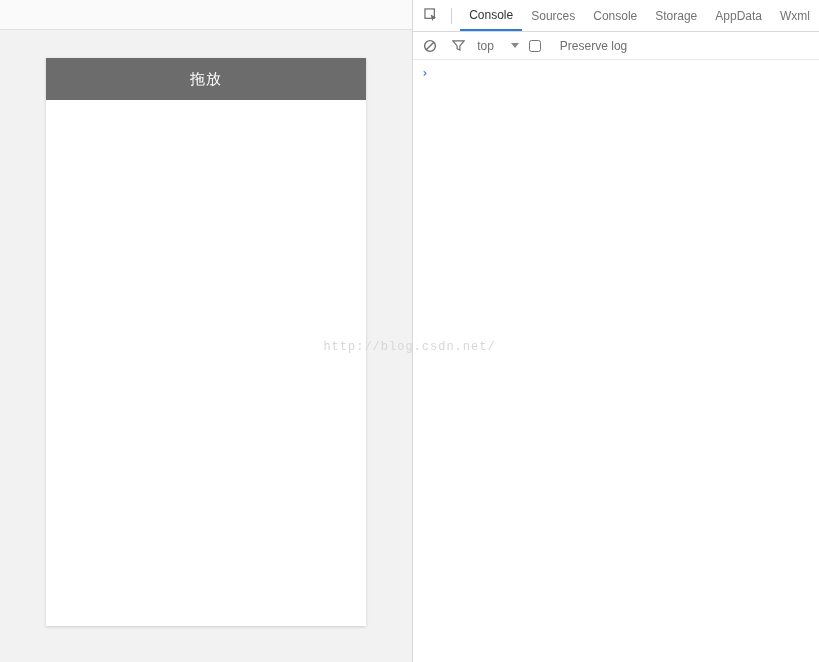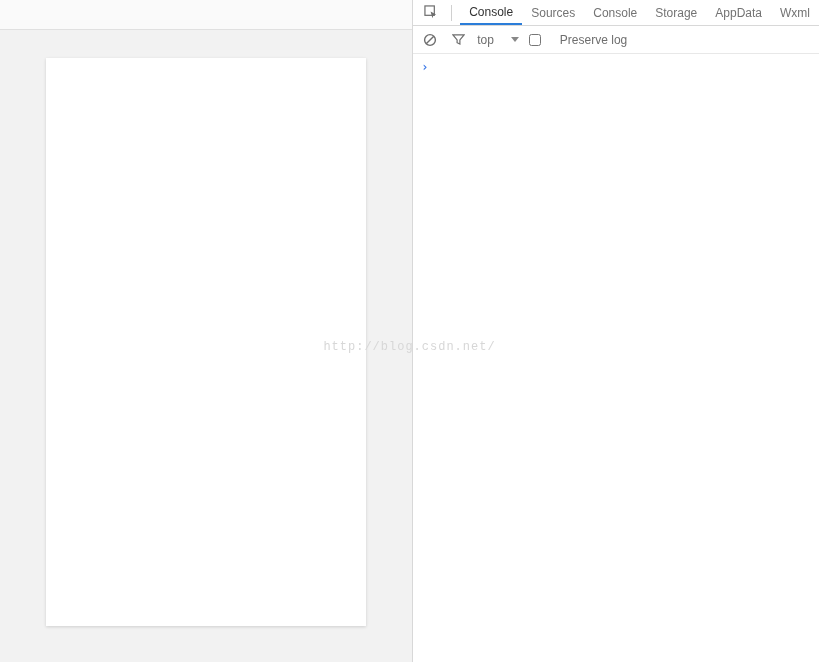--- a/index.html
+++ b/index.html
@@ -75,21 +75,21 @@
     .app-body { flex: 1; background: #fff; }
     
     .dev-panel {
       flex: 1;
       height: 100%;
       background: #fff;
       display: flex;
       flex-direction: column;
     }
     .dev-tabs {
-      height: 26px;
+      height: 32px;
       border-bottom: 1px solid #d8d8d8;
       display: flex;
       align-items: center;
       padding-left: 6px;
       gap: 0;
     }
     .inspect-btn {
       width: 24px; height: 24px;
       display: flex; align-items: center; justify-content: center;
       cursor: pointer;
@@ -158,20 +158,23 @@
 </head>
 <body>
 
 <div class="main-container">
 
   <div class="sim-panel">
     <div class="sim-topbar">
     </div>
     <div class="sim-stage">
       <div class="device-screen">
+        <div class="app-header">
+          <span>拖放</span>
+        </div>
         <div class="app-body"></div>
       </div>
     </div>
   </div>
 
   <div class="dev-panel">
     <div class="dev-tabs">
       <div class="inspect-btn">
         <span>
           <svg width="15" height="15" viewBox="0 0 16 16">

